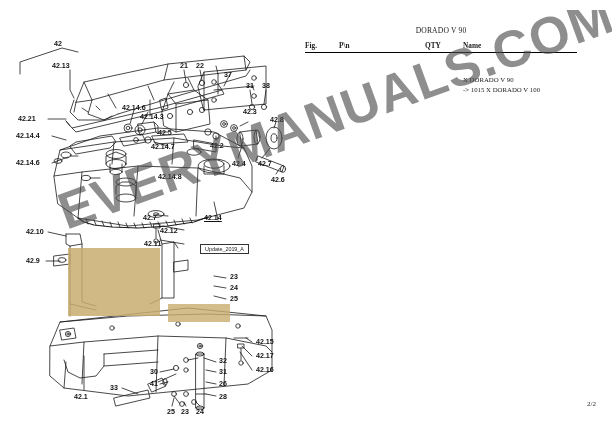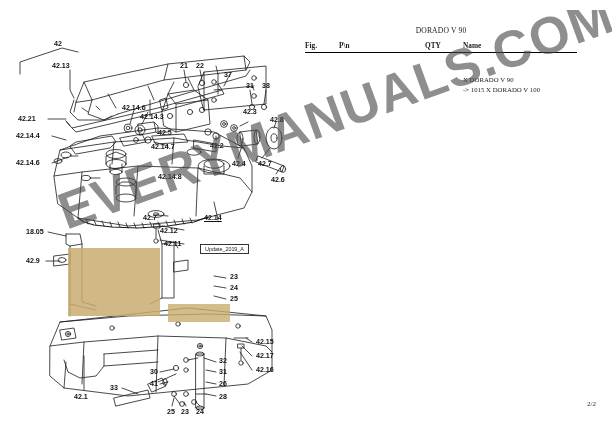--- a/index.html
+++ b/index.html
@@ -438,22 +438,22 @@
         <div class="callout" style="left: 254px; top: 66px;">38</div>
         <div class="callout" style="left: 235px; top: 92px;">42.3</div>
         <div class="callout" style="left: 262px; top: 100px;">42.8</div>
         <div class="callout" style="left: 202px; top: 126px;">42.2</div>
         <div class="callout" style="left: 224px; top: 144px;">42.4</div>
         <div class="callout" style="left: 250px; top: 144px;">42.7</div>
         <div class="callout" style="left: 263px; top: 160px;">42.6</div>
         <div class="callout" style="left: 135px; top: 198px;">42.7</div>
         <div class="callout" style="left: 196px; top: 198px; text-decoration: underline;">42.14</div>
         <div class="callout" style="left: 152px; top: 211px;">42.12</div>
-        <div class="callout" style="left: 156px; top: 224px;">42.11</div>
-        <div class="callout" style="left: 18px; top: 212px;">18.05</div>
+        <div class="callout" style="left: 136px; top: 224px;">42.11</div>
+        <div class="callout" style="left: 18px; top: 212px;">42.10</div>
         <div class="callout" style="left: 18px; top: 241px;">42.9</div>
         <div class="callout" style="left: 222px; top: 257px;">23</div>
         <div class="callout" style="left: 222px; top: 268px;">24</div>
         <div class="callout" style="left: 222px; top: 279px;">25</div>
         <div class="callout" style="left: 248px; top: 322px;">42.15</div>
         <div class="callout" style="left: 248px; top: 336px;">42.17</div>
         <div class="callout" style="left: 248px; top: 350px; text-align: center;">42.16</div>
         <div class="callout" style="left: 211px; top: 341px;">32</div>
         <div class="callout" style="left: 211px; top: 352px;">31</div>
         <div class="callout" style="left: 211px; top: 364px;">26</div>

